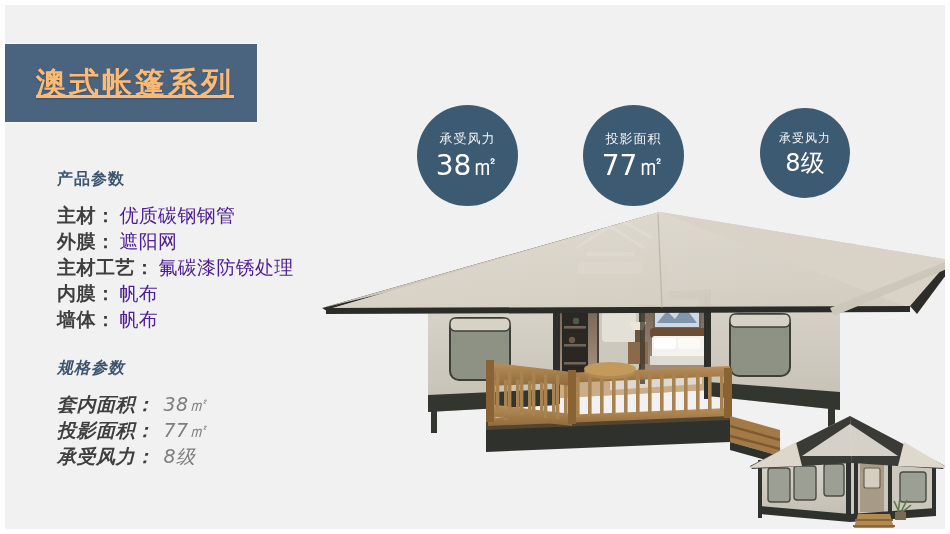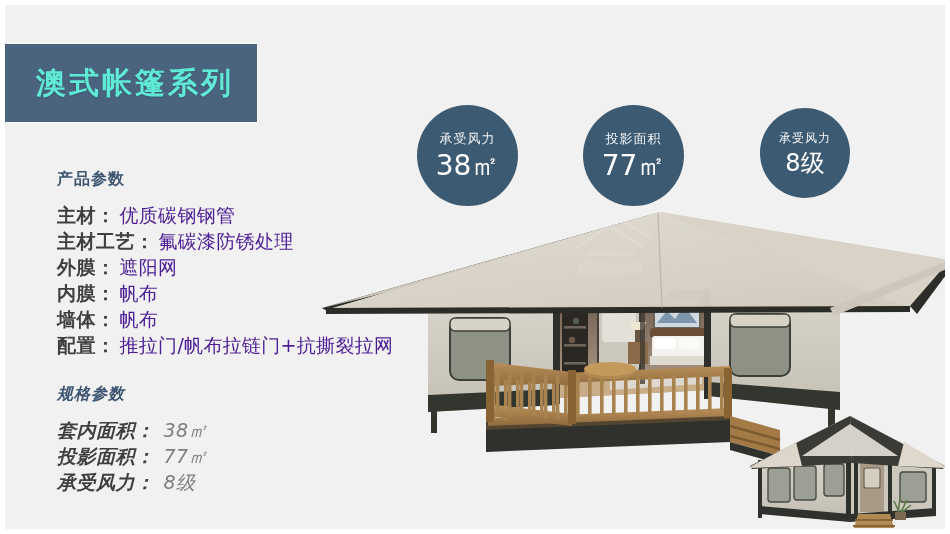--- a/index.html
+++ b/index.html
@@ -21,27 +21,28 @@
   
   .title-banner {
     position:absolute;
     left:-6px; top:39px;
     width:258px; height:78px;
     background:#4a6480;
     box-shadow:0 0 0 1px rgba(255,255,255,.55);
     display:flex; align-items:center; justify-content:center;
   }
   .title-banner .title-text {
-    color:#5eead4;
+    color:#fdba74;
     font-size:30px;
     font-weight:bold;
     letter-spacing:3px;
     text-shadow:0 1px 2px rgba(0,0,0,.18);
     padding-left:14px;
     white-space:nowrap;
+    text-decoration:underline;
   }
 
   
   .spec-col {
     position:absolute;
     left:52px; top:164px;
     width:300px;
   }
   .section-heading {
     color:#3d5570;
@@ -119,38 +120,34 @@
   <div class="spec-col">
 
     <div class="spec-block">
       <div class="section-heading">产品参数</div>
       <ul class="param-list">
         <li class="param-row">
           <span class="param-label">主材：</span>
           <span class="param-value">优质碳钢钢管</span>
         </li>
         <li class="param-row">
+          <span class="param-label">外膜：</span>
+          <span class="param-value">遮阳网</span>
+        </li>
+        <li class="param-row">
           <span class="param-label">主材工艺：</span>
           <span class="param-value">氟碳漆防锈处理</span>
         </li>
         <li class="param-row">
-          <span class="param-label">外膜：</span>
-          <span class="param-value">遮阳网</span>
-        </li>
-        <li class="param-row">
           <span class="param-label">内膜：</span>
           <span class="param-value">帆布</span>
         </li>
         <li class="param-row">
           <span class="param-label">墙体：</span>
           <span class="param-value">帆布</span>
-        </li>
-        <li class="param-row">
-          <span class="param-label">配置：</span>
-          <span class="param-value">推拉门/帆布拉链门+抗撕裂拉网</span>
         </li>
       </ul>
     </div>
 
     <div class="spec-block spec-block-2">
       <div class="section-heading">规格参数</div>
       <ul class="param-list">
         <li class="param-row">
           <span class="param-label">套内面积：</span>
           <span class="param-value">38㎡</span>

